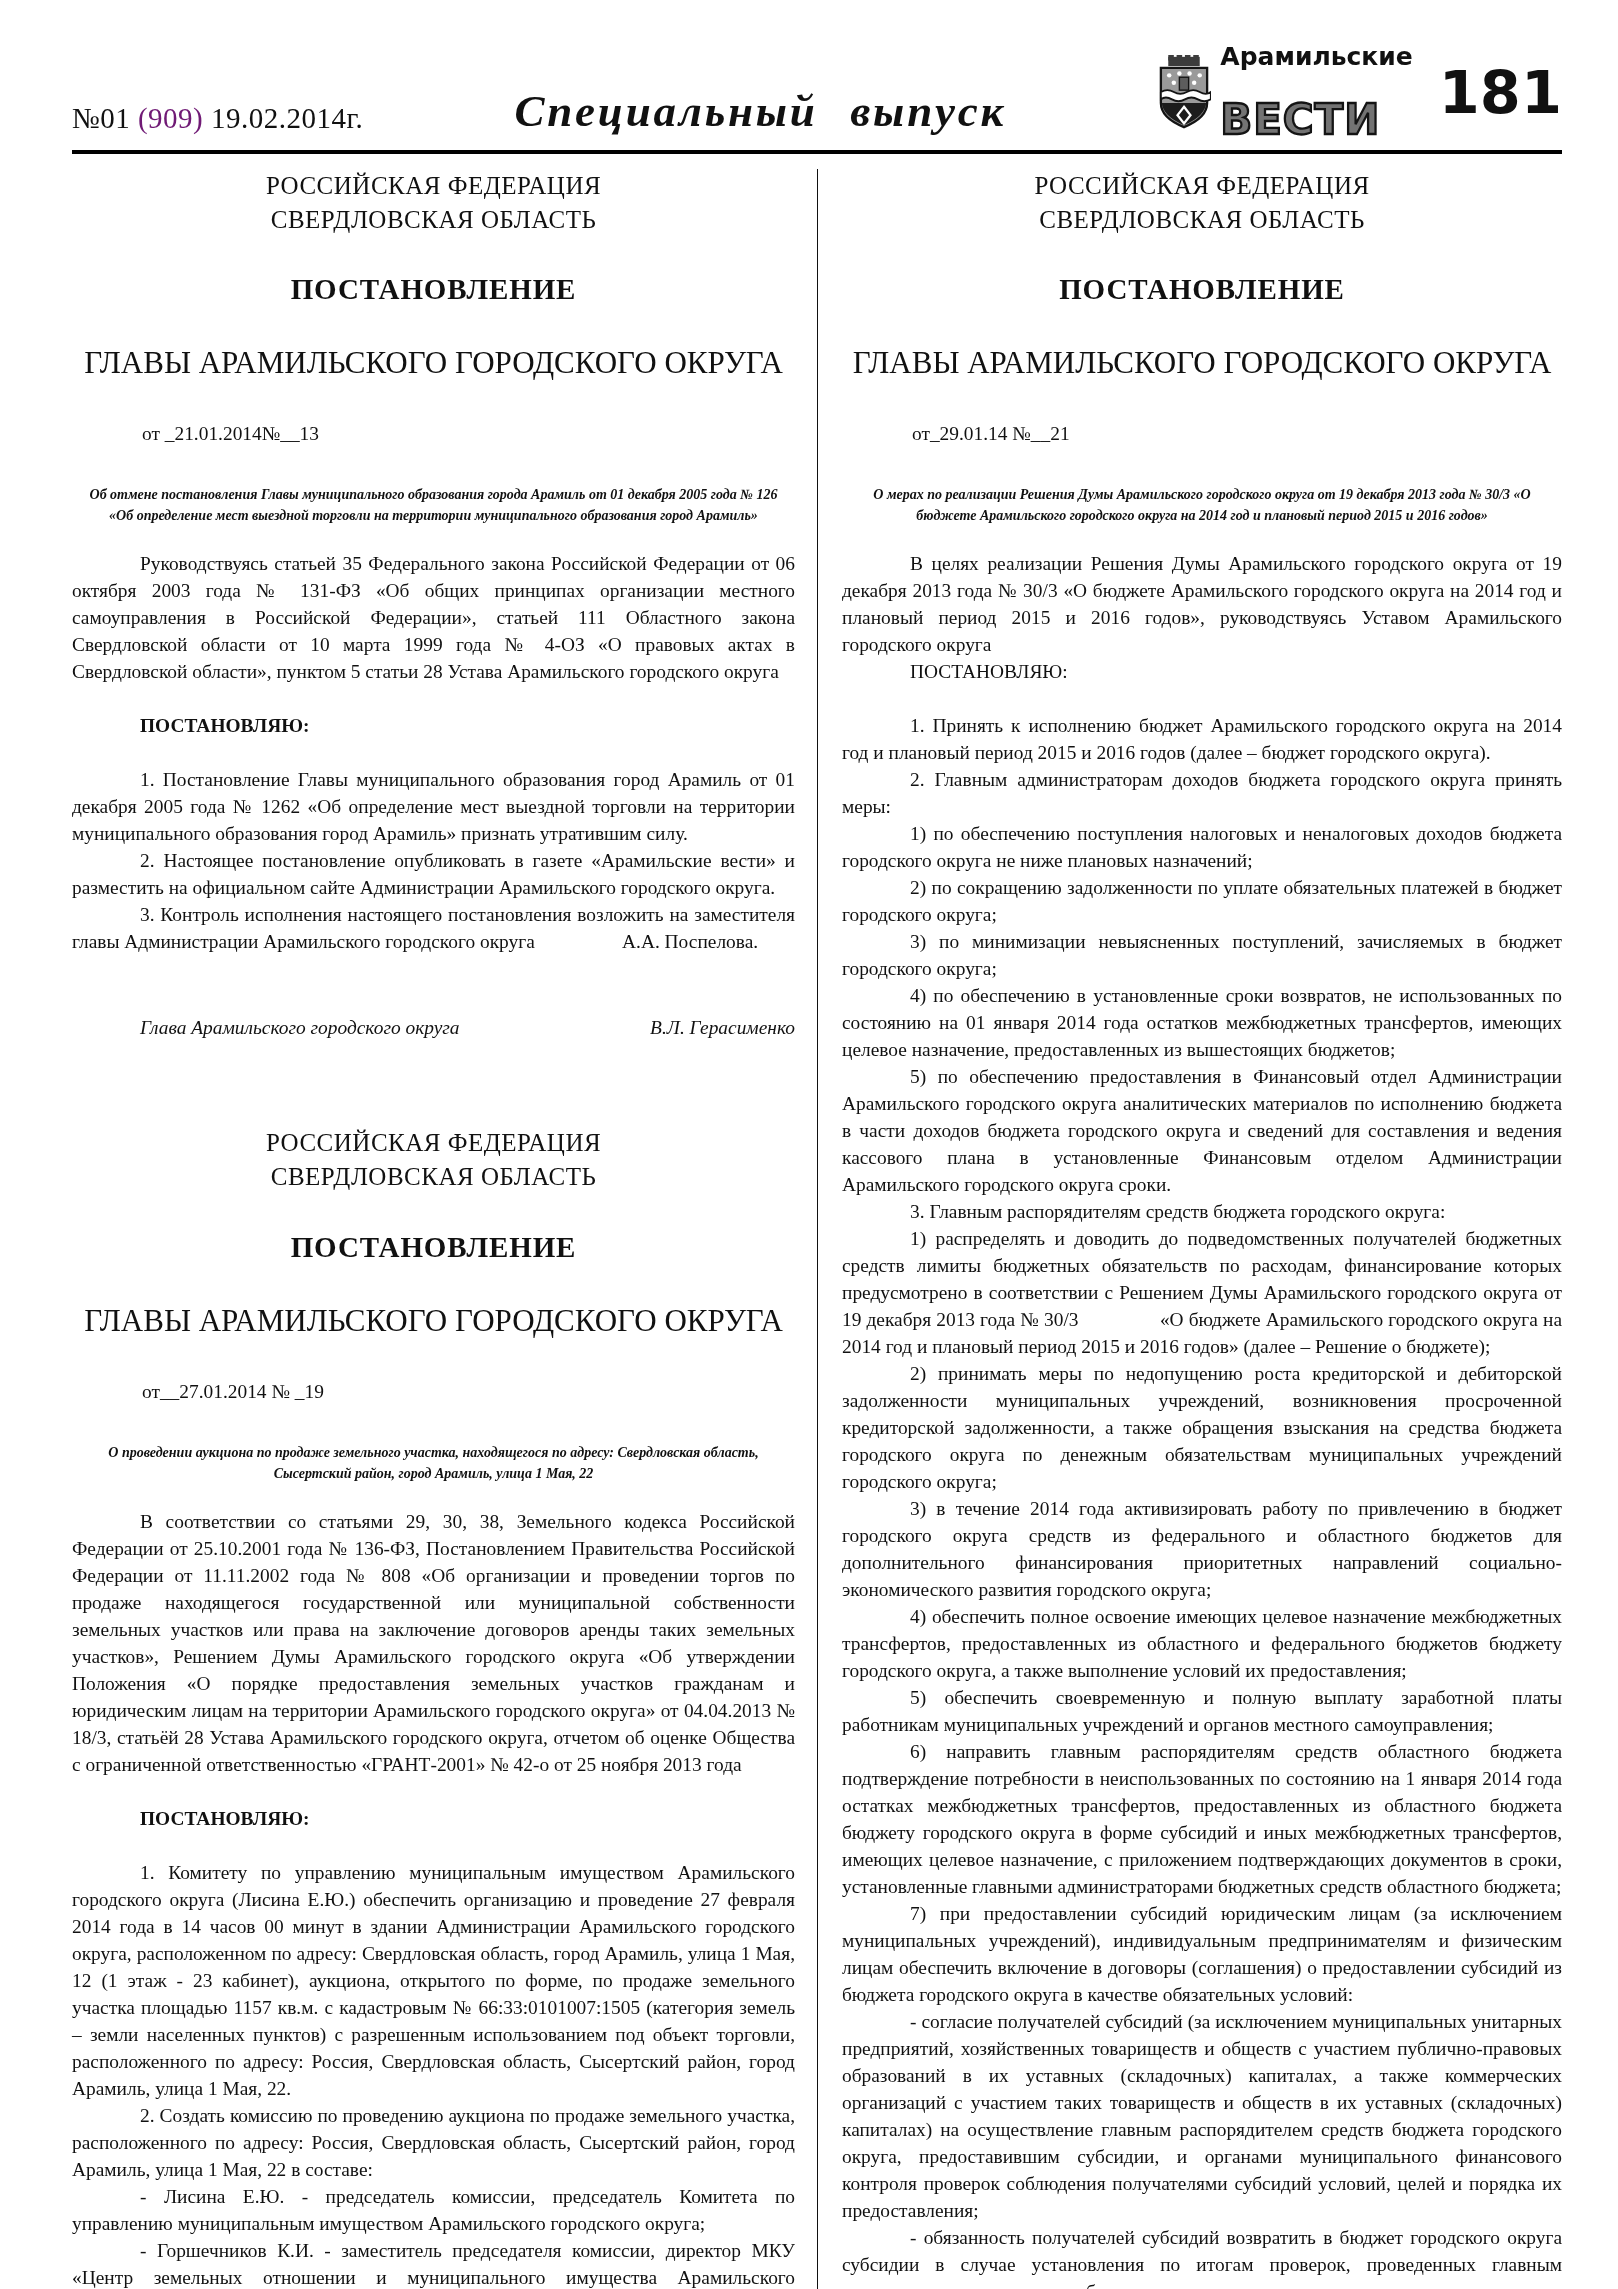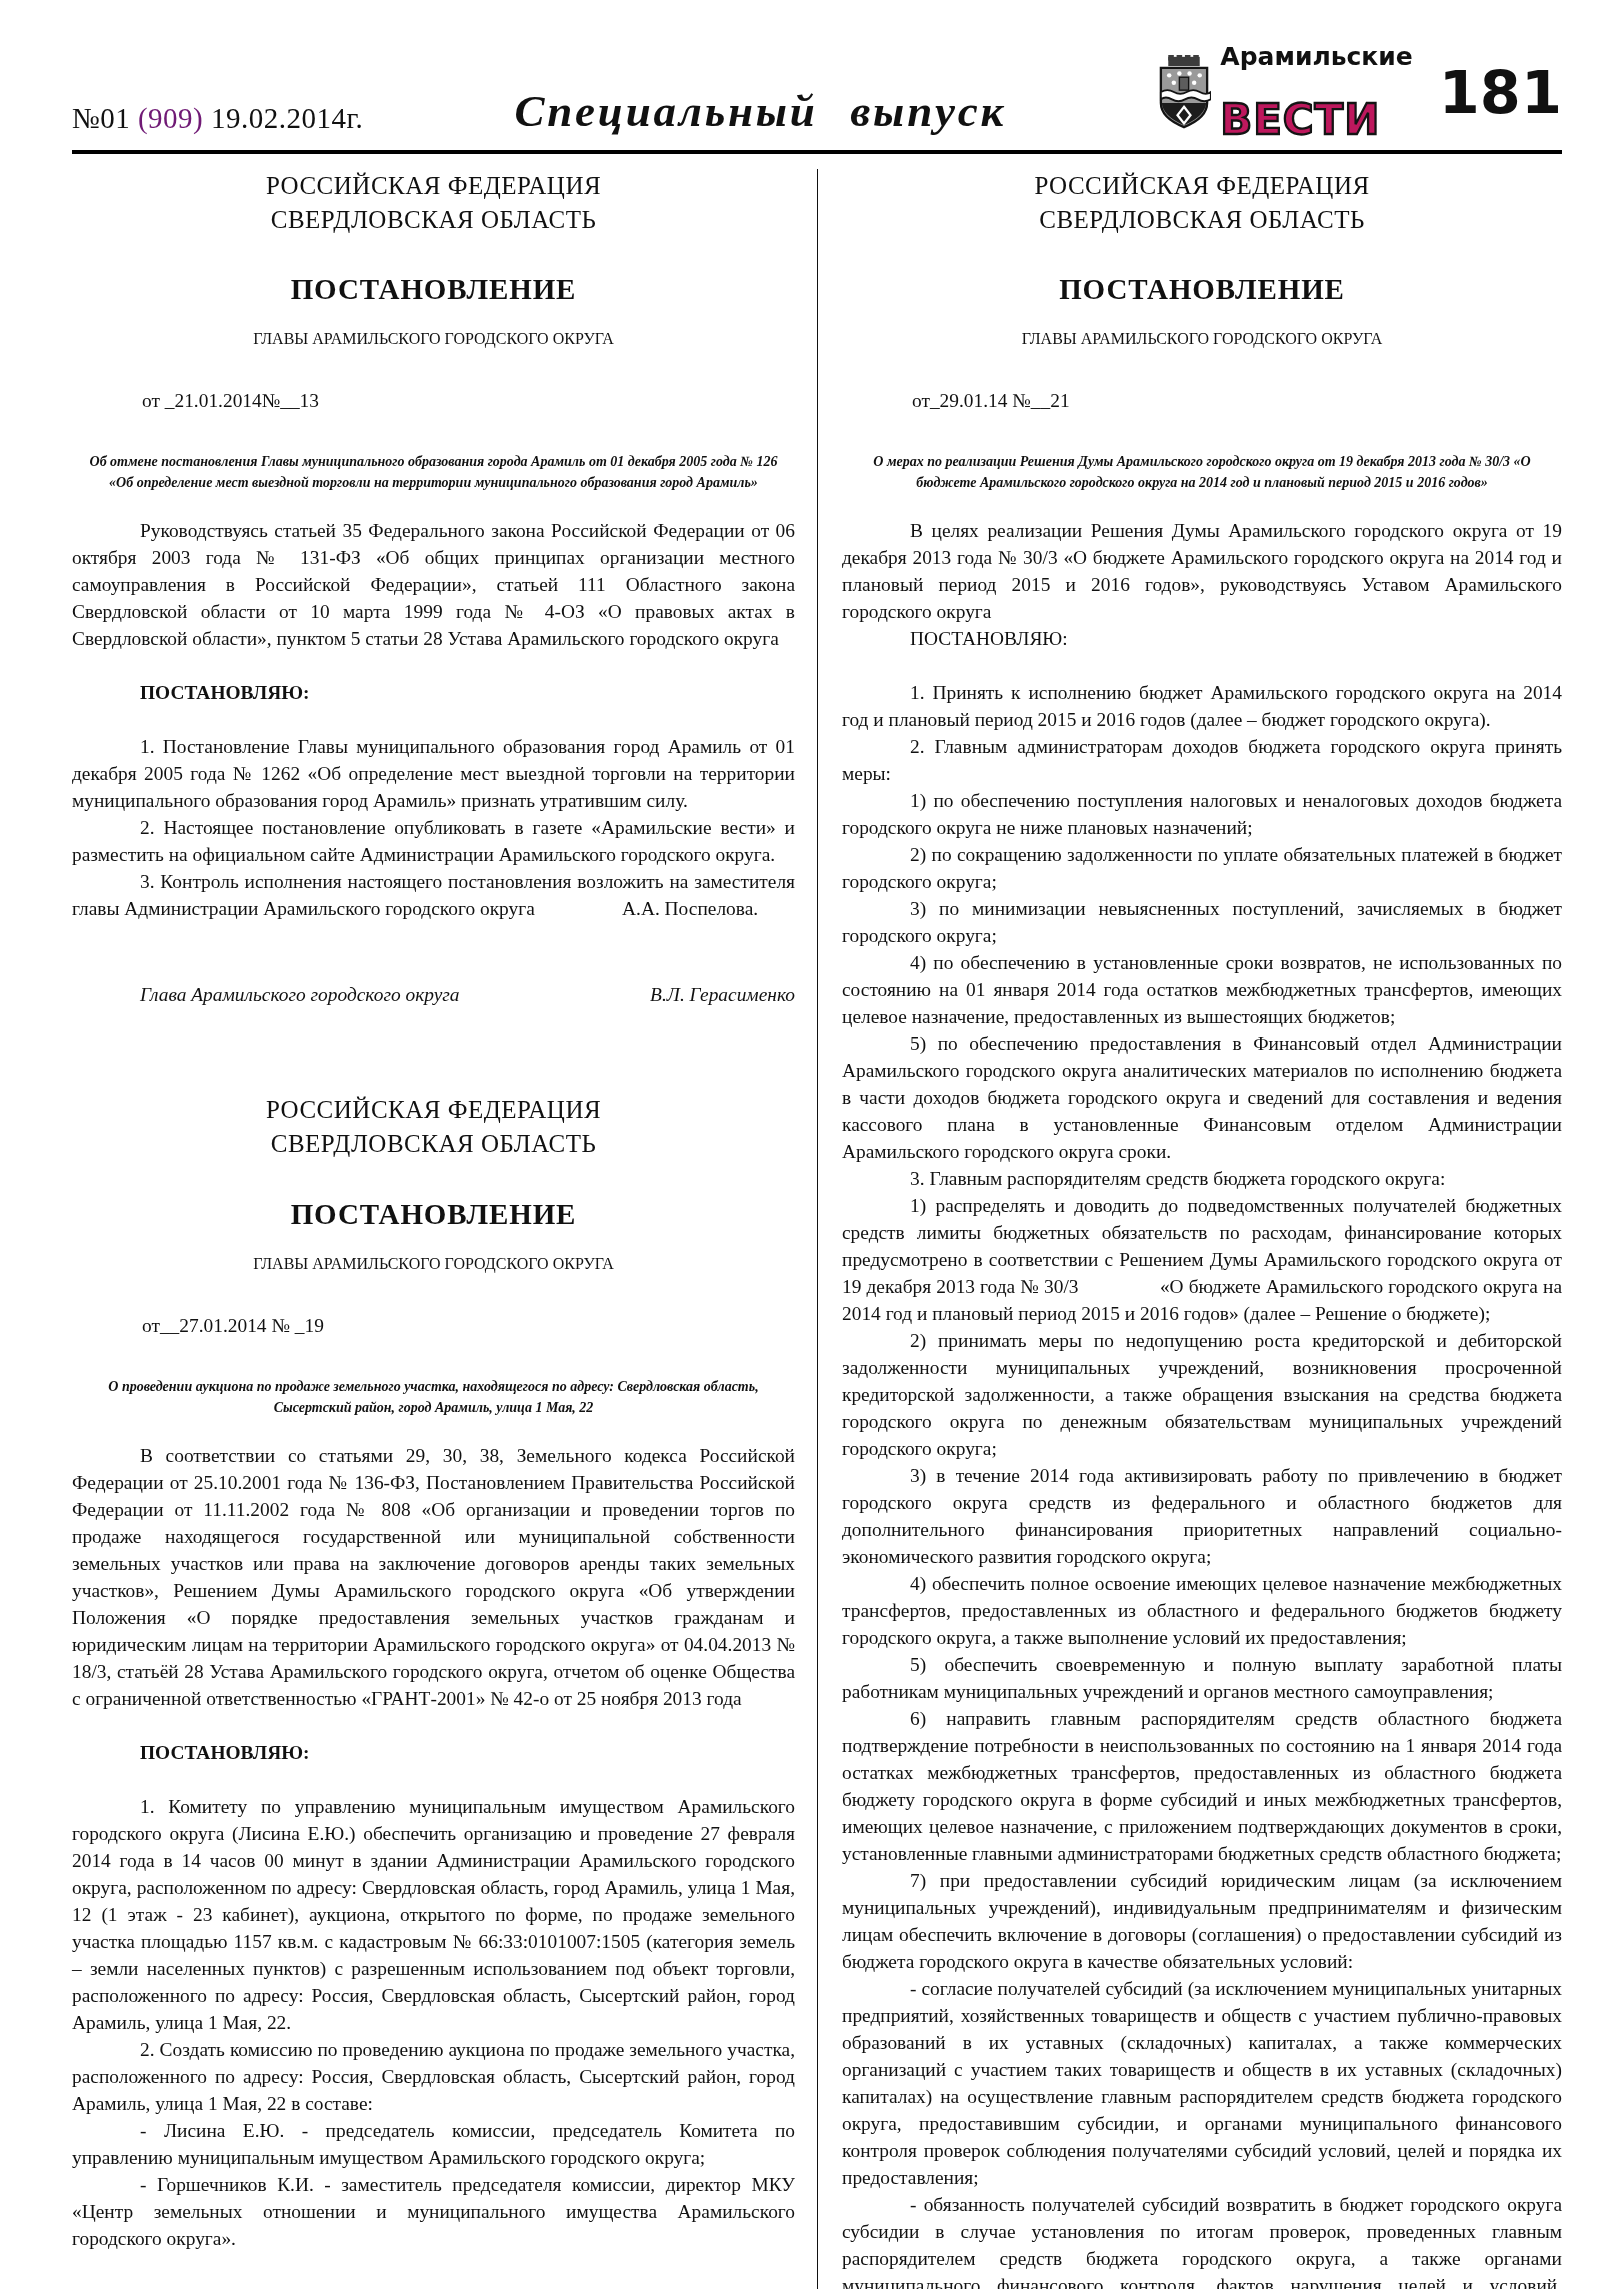--- a/index.html
+++ b/index.html
@@ -17,40 +17,40 @@
   .special-title{
     font-size:45px;font-weight:bold;font-style:italic;letter-spacing:2.8px;
     word-spacing:18.5px;margin-bottom:3.7px;
   }
   .masthead{display:flex;align-items:center;}
   .crest{margin-right:9.2px;flex:0 0 auto;}
   .masthead-words{display:flex;flex-direction:column;align-items:flex-start;line-height:1;
     font-family:"DejaVu Sans","Liberation Sans",sans-serif;gap:28px;}
   .m-top{font-size:25px;font-weight:600;letter-spacing:0;}
   .m-bottom{
-    font-size:42px;font-weight:800;letter-spacing:0.9px;color:#be185d;
+    font-size:42px;font-weight:800;letter-spacing:0.9px;color:#737373;
     -webkit-text-stroke:2.3px #141414;margin-top:1.8px;
   }
   .page-num{
     font-family:"DejaVu Sans","Liberation Sans",sans-serif;
     font-size:59px;font-weight:800;margin-left:26px;line-height:.9;
   }
   .hdr-rule{border:0;border-top:4.6px solid #000;margin:3.7px 57px 0 72px;}
   
   .cols{display:flex;align-items:stretch;padding:14.8px 57px 55px 72px;}
   .col{width:50%;box-sizing:border-box;}
   .col-left{padding-right:22px;}
   .col-right{border-left:1.8px solid #111;padding-left:24px;}
   
   .doc{margin-bottom:3.7px;}
   .doc + .doc{margin-top:85px;}
   .c{text-align:center;}
   .country,.region{font-size:25px;letter-spacing:0.5px;line-height:1.35;}
   .doctype{font-size:29px;font-weight:bold;letter-spacing:0.9px;margin-top:37px;}
-  .authority{font-size:16px;margin-top:24px;}
+  .authority{font-size:31px;margin-top:39px;}
   .dateline{font-size:19.4px;margin:42px 0 0 70px;}
   .title{
     font-size:14px;font-weight:bold;font-style:italic;line-height:1.5;
     text-align:center;margin:39px 5.5px 9.2px 5.5px;
   }
   .body{margin-top:24px;}
   .body p{
     margin:0;font-size:19.4px;line-height:27px;text-align:justify;text-indent:68px;
   }
   p.resolve-bold{font-weight:bold;margin:27px 0;}

